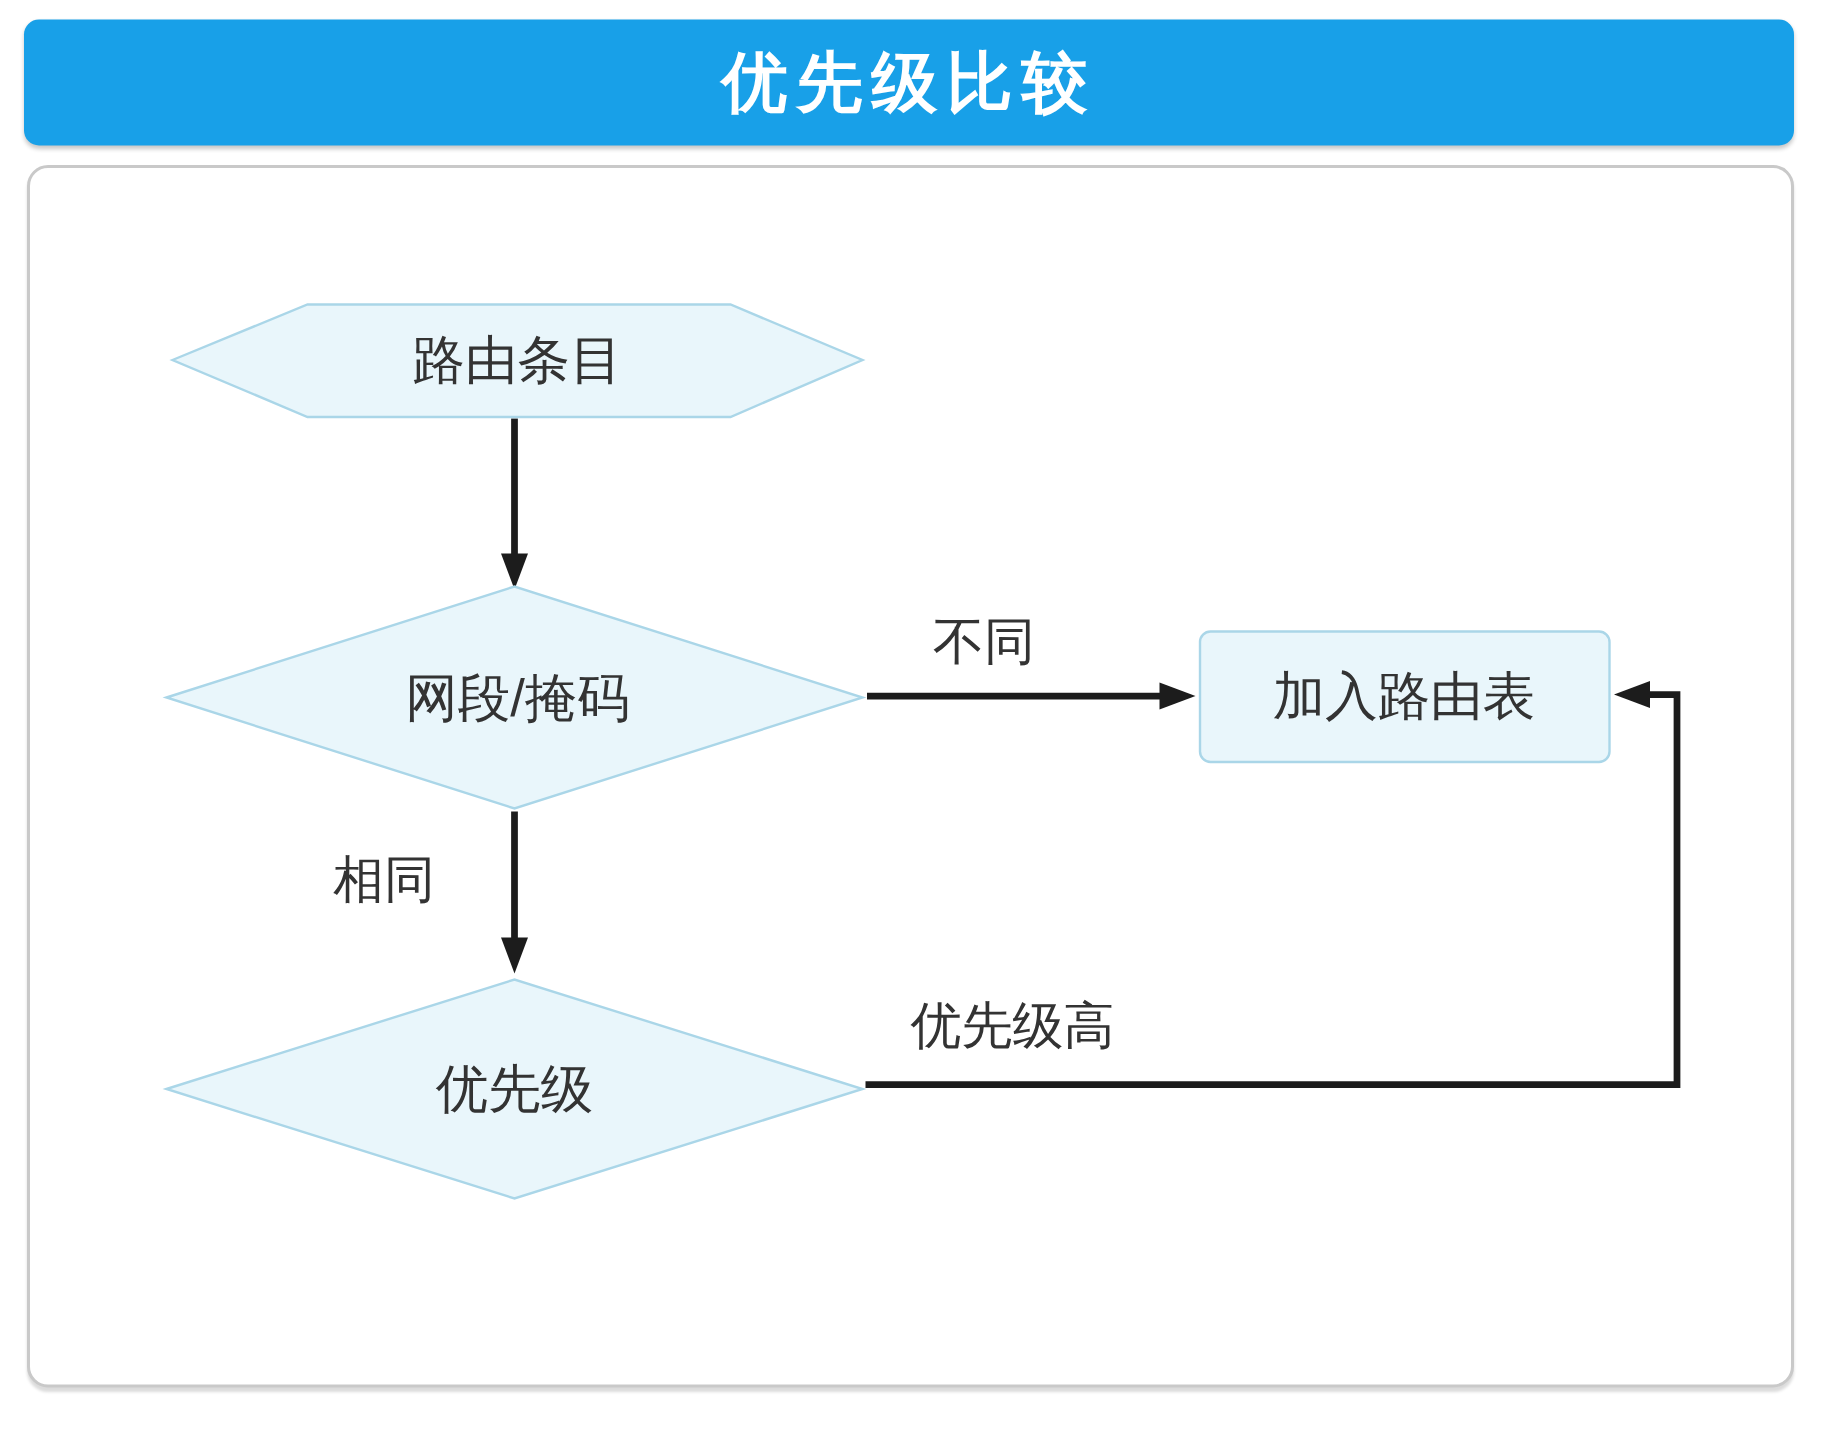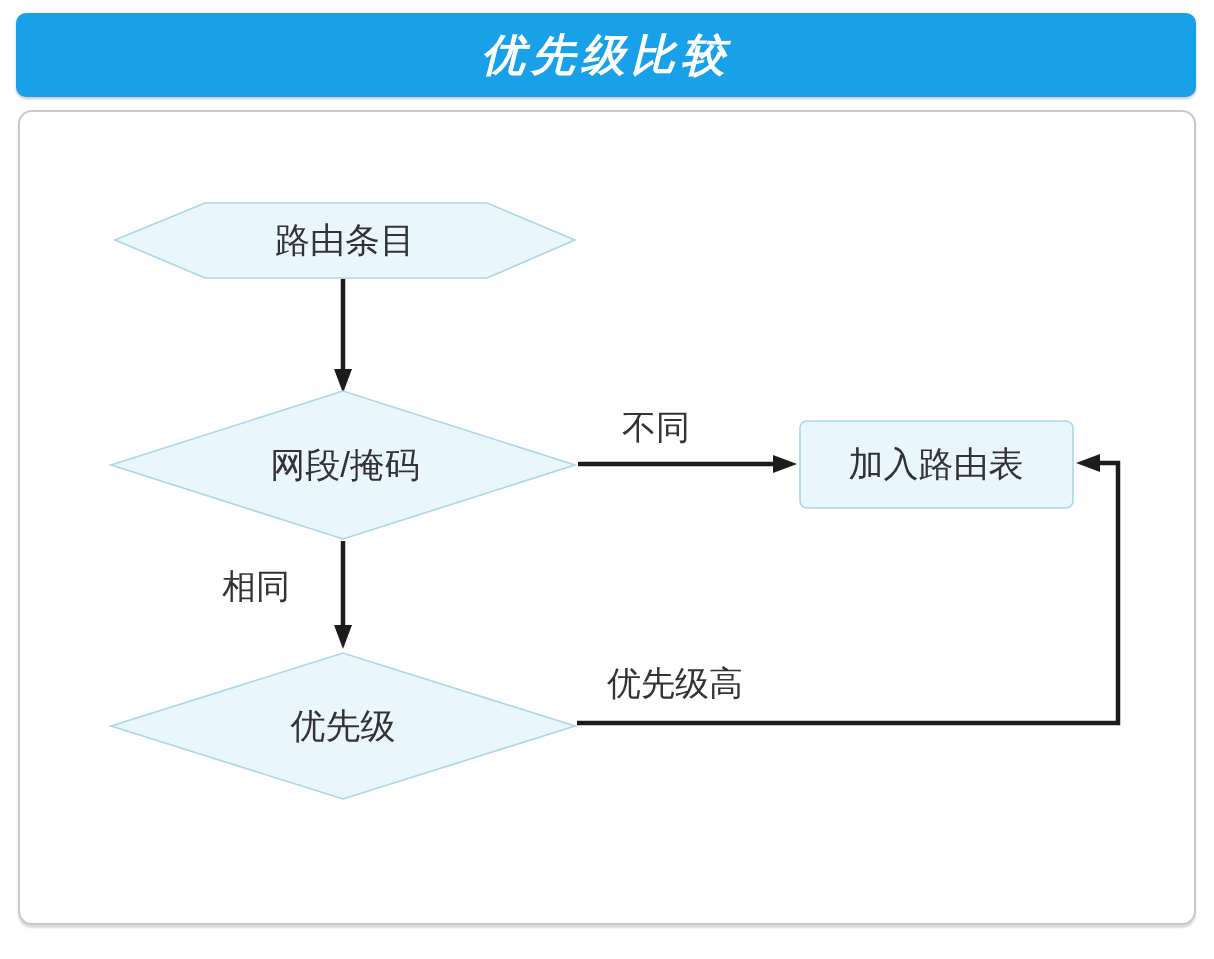--- a/index.html
+++ b/index.html
@@ -24,21 +24,20 @@
     align-items: center;
     justify-content: center;
     box-shadow: 0 2px 3px rgba(0,0,0,0.22);
   }
   .title-bar h1 {
     margin: 0;
     color: var(--header-text, #ffffff);
     font-size: 44px;
     font-weight: bold;
     letter-spacing: 6px;
-    font-style: italic;
   }
   .panel {
     position: absolute;
     left: 18px;
     top: 110px;
     width: 1178px;
     height: 815px;
     box-sizing: border-box;
     background: var(--panel-bg, #ffffff);
     border: 2px solid var(--panel-border, #c9c9c9);

